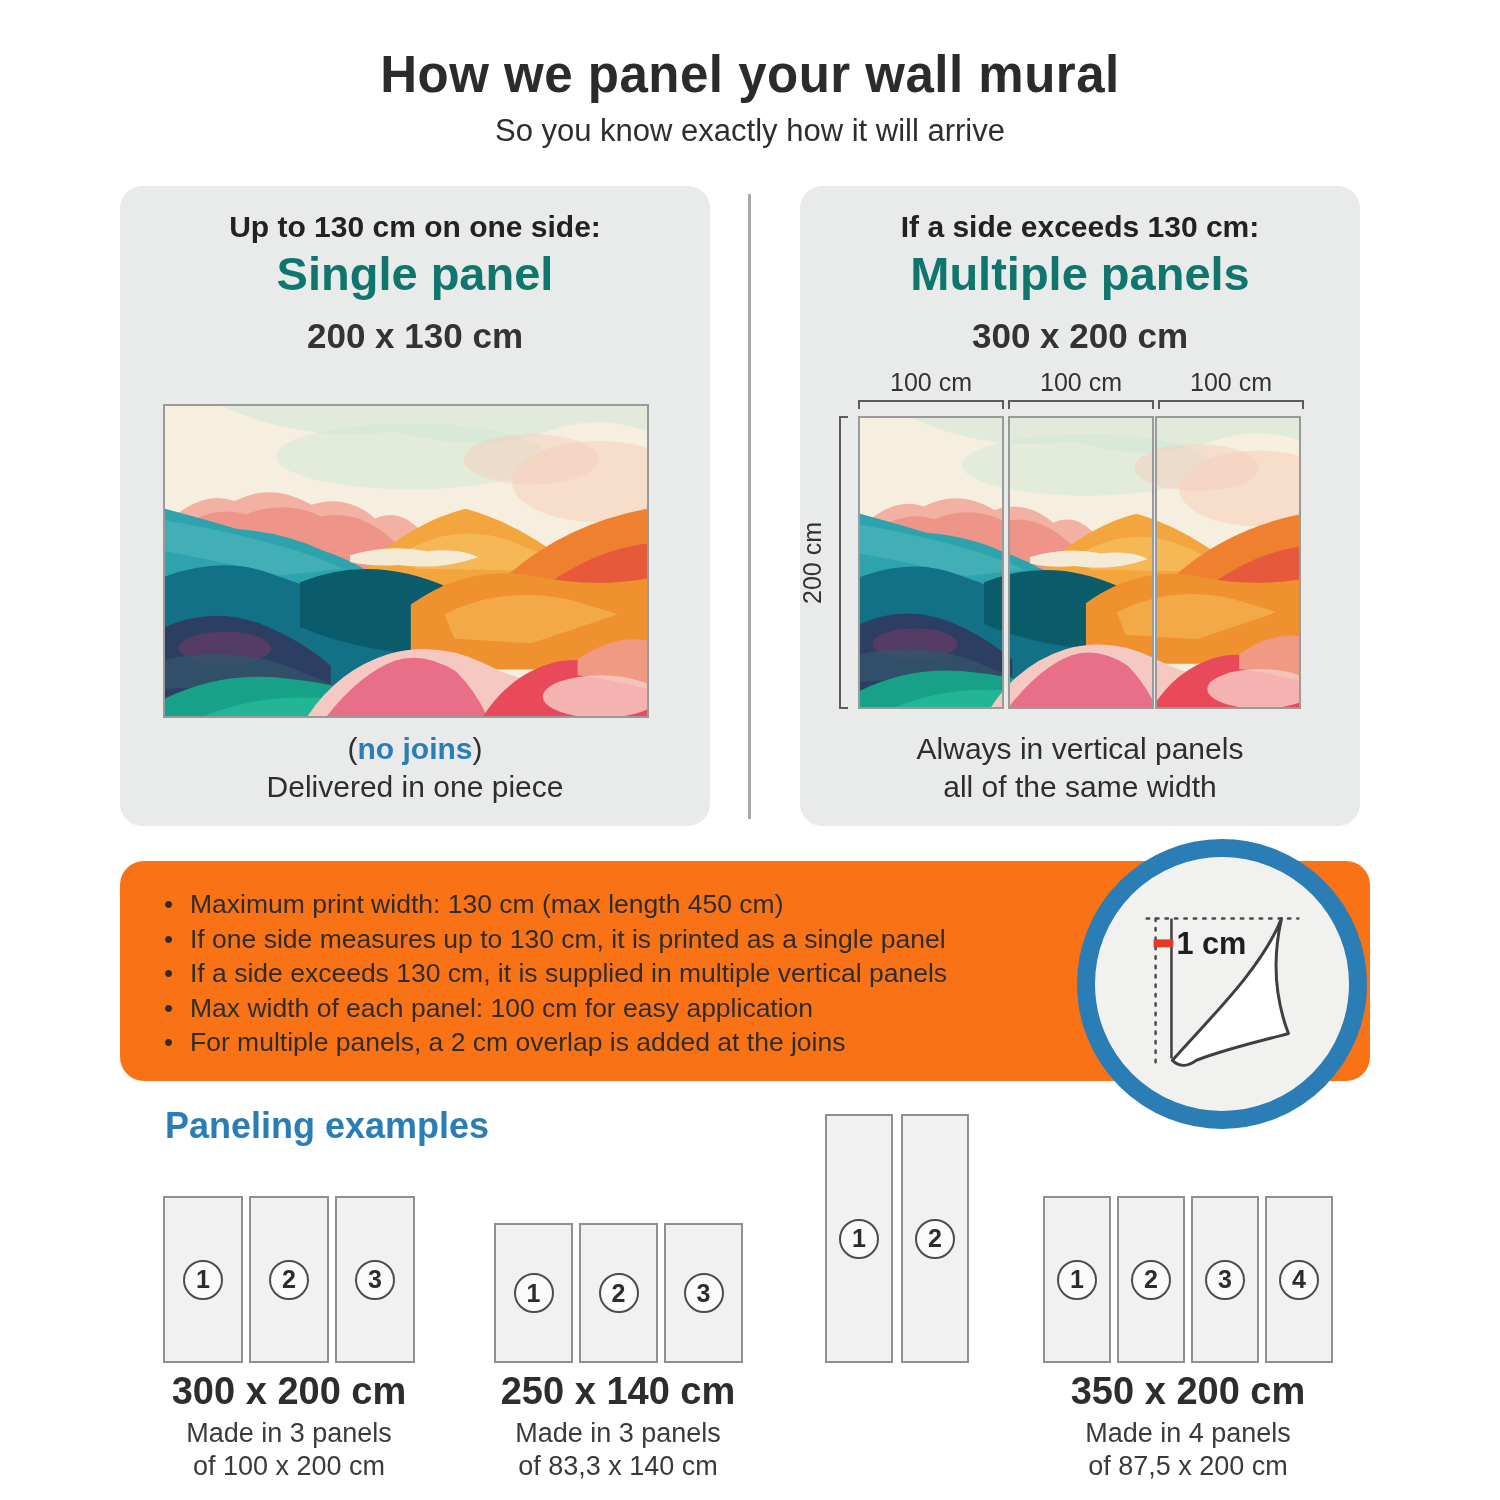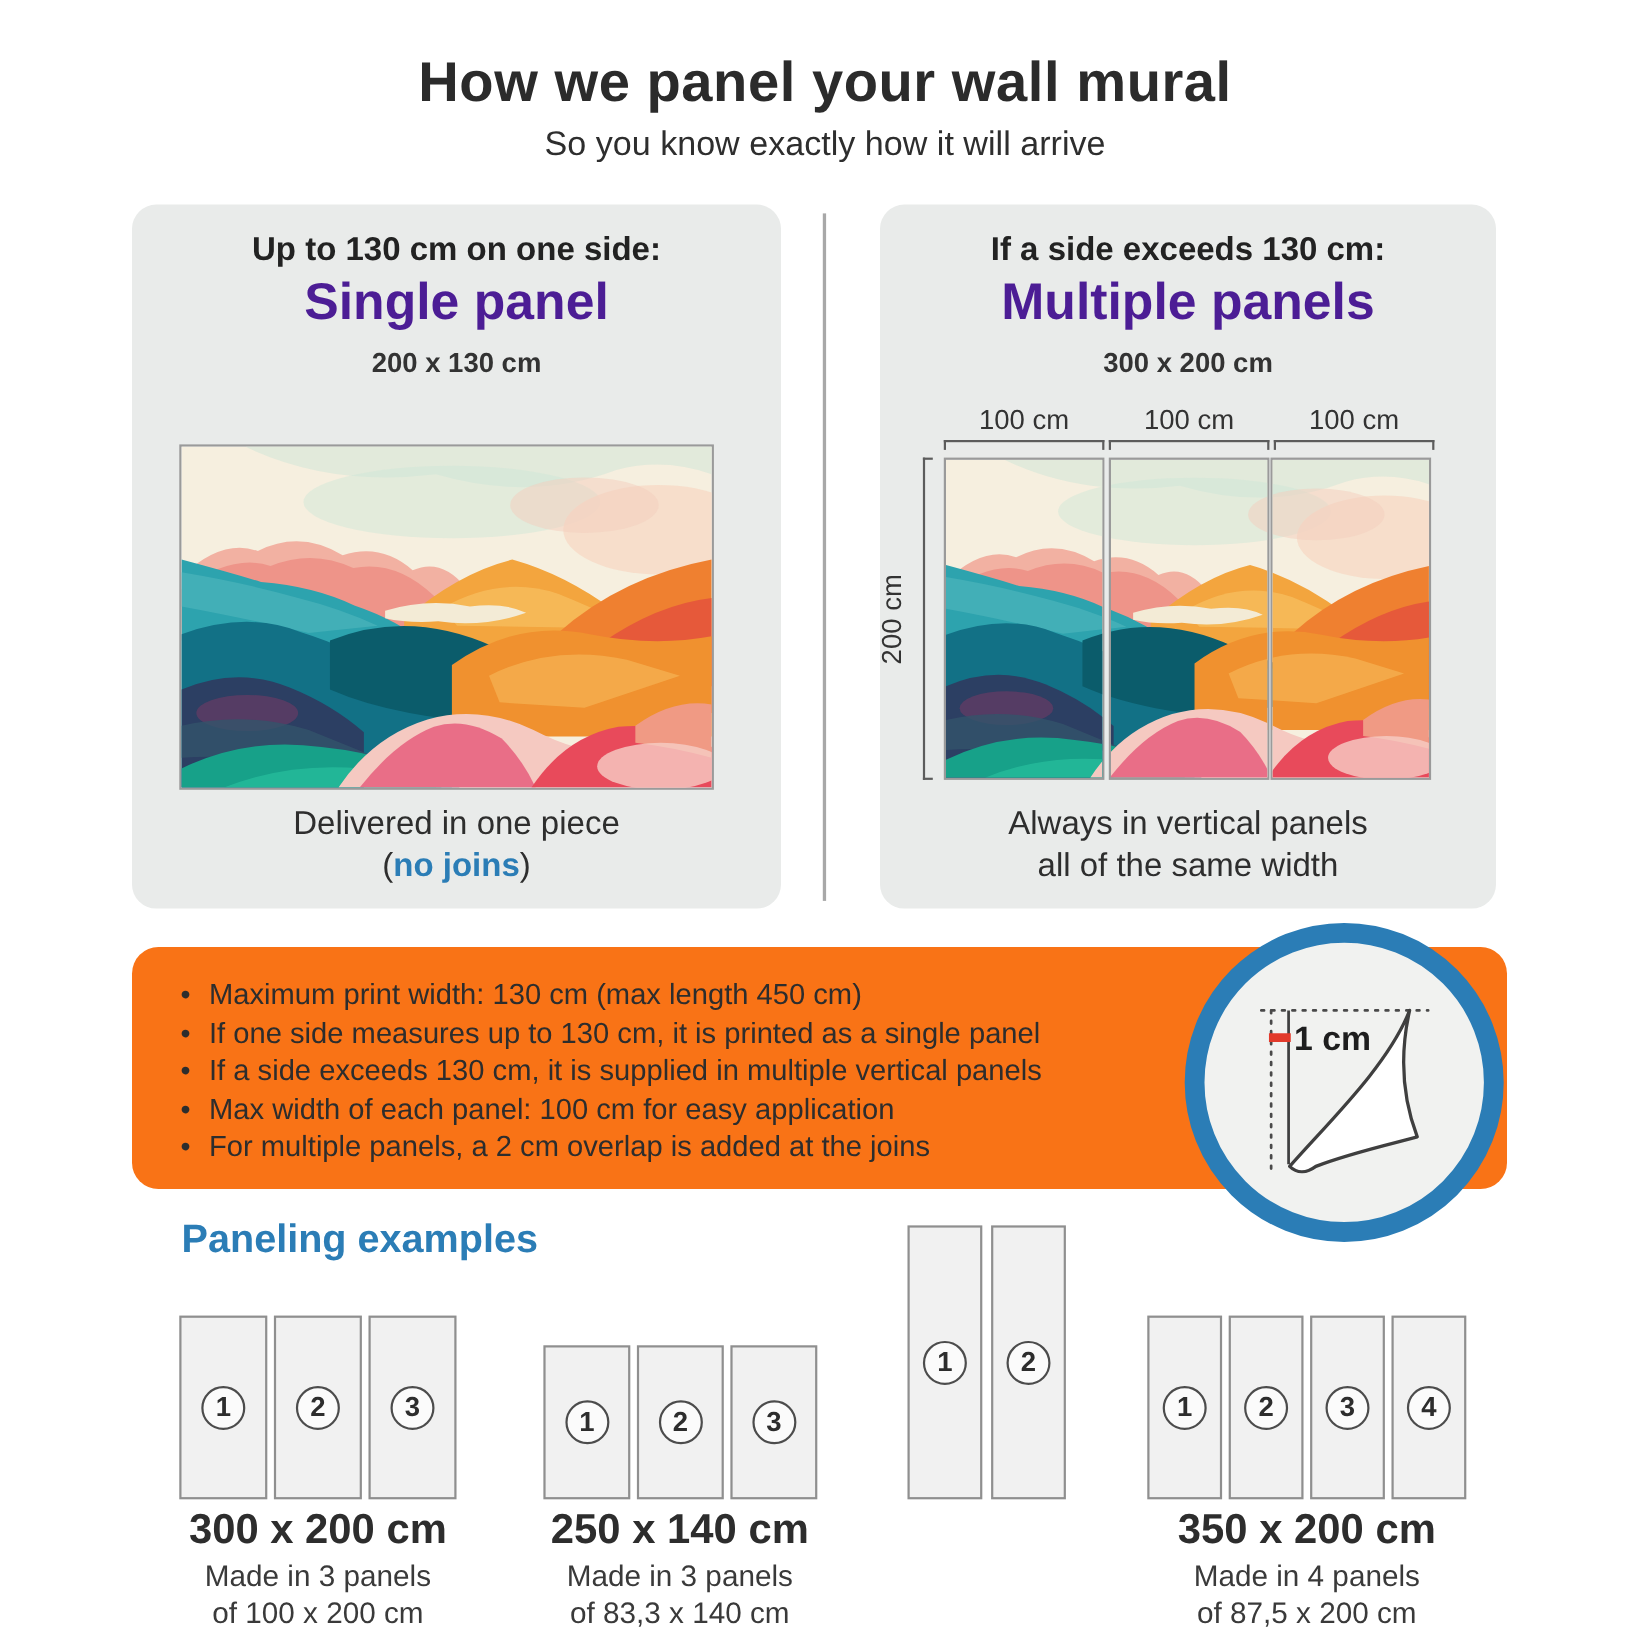--- a/index.html
+++ b/index.html
@@ -15,22 +15,22 @@
     position:absolute;top:102px;left:0;width:100%;text-align:center;
     font-size:31px;font-weight:normal;color:#2e2e2e;
   }
   .card{
     position:absolute;top:175px;height:640px;background:#e9ebea;border-radius:22px;
   }
   .card-left{left:120px;width:590px;}
   .card-right{left:800px;width:560px;}
   .divider{position:absolute;left:748px;top:183px;width:3px;height:625px;background:#a8a8a8;}
   .card-cond{position:absolute;top:24px;left:0;width:100%;text-align:center;font-size:30px;font-weight:bold;color:#222;}
-  .card-name{position:absolute;top:60px;left:0;width:100%;text-align:center;font-size:47px;font-weight:bold;color:#4c1d95;}
-  .card-size{position:absolute;top:130px;left:0;width:100%;text-align:center;font-size:25px;font-weight:bold;color:#333;}
+  .card-name{position:absolute;top:60px;left:0;width:100%;text-align:center;font-size:47px;font-weight:bold;color:#0f766e;}
+  .card-size{position:absolute;top:130px;left:0;width:100%;text-align:center;font-size:35px;font-weight:bold;color:#333;}
   .mural-single{position:absolute;left:43px;top:218px;width:486px;height:314px;border:2px solid #9a9a9a;box-sizing:border-box;}
   .mural-single svg{display:block;width:100%;height:100%;}
   .card-footer{position:absolute;top:544px;left:0;width:100%;text-align:center;font-size:30px;line-height:38px;color:#2e2e2e;}
   .blue-b{color:#2b7db6;font-weight:bold;}
 
   
   .measure-top{position:absolute;left:58px;top:182px;width:443px;height:44px;}
   .measure-col{position:absolute;top:0;width:146px;text-align:center;}
   .measure-label{font-size:25px;color:#333;}
   .bracket-h{height:9px;margin-top:3px;border-top:2px solid #5c5c5c;border-left:2px solid #5c5c5c;border-right:2px solid #5c5c5c;box-sizing:border-box;}
@@ -112,22 +112,22 @@
   <div class="card card-left">
     <div class="card-cond">Up to 130 cm on one side:</div>
     <div class="card-name">Single panel</div>
     <div class="card-size">200 x 130 cm</div>
     <div class="mural-single">
       <svg viewBox="0 0 500 320" preserveAspectRatio="none">
           <use href="#muralArt"></use>
         </svg>
     </div>
     <div class="card-footer">
+      <div><span>(</span><span class="blue-b">no joins</span><span>)</span></div>
       <div>Delivered in one piece</div>
-      <div><span>(</span><span class="blue-b">no joins</span><span>)</span></div>
     </div>
   </div>
 
   <div class="divider"></div>
 
   <div class="card card-right">
     <div class="card-cond">If a side exceeds 130 cm:</div>
     <div class="card-name">Multiple panels</div>
     <div class="card-size">300 x 200 cm</div>
 

